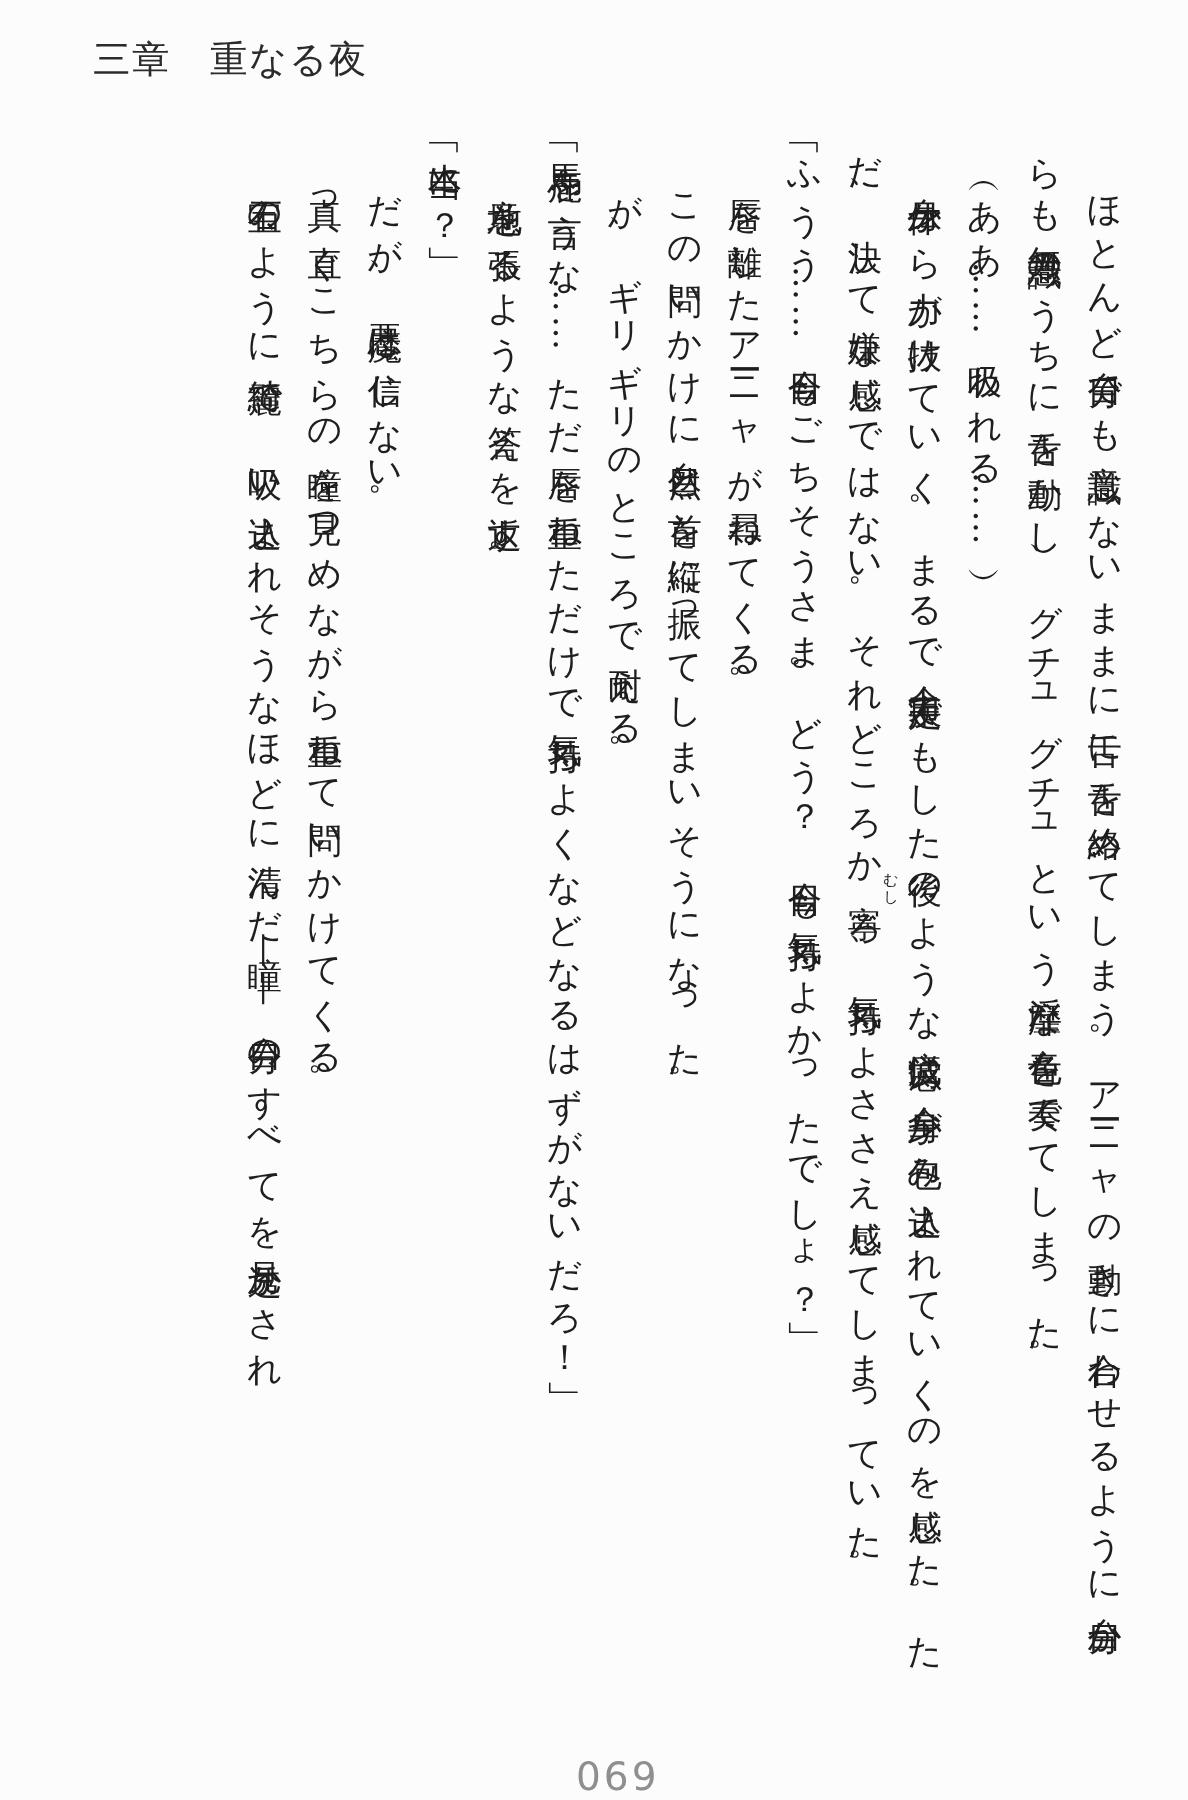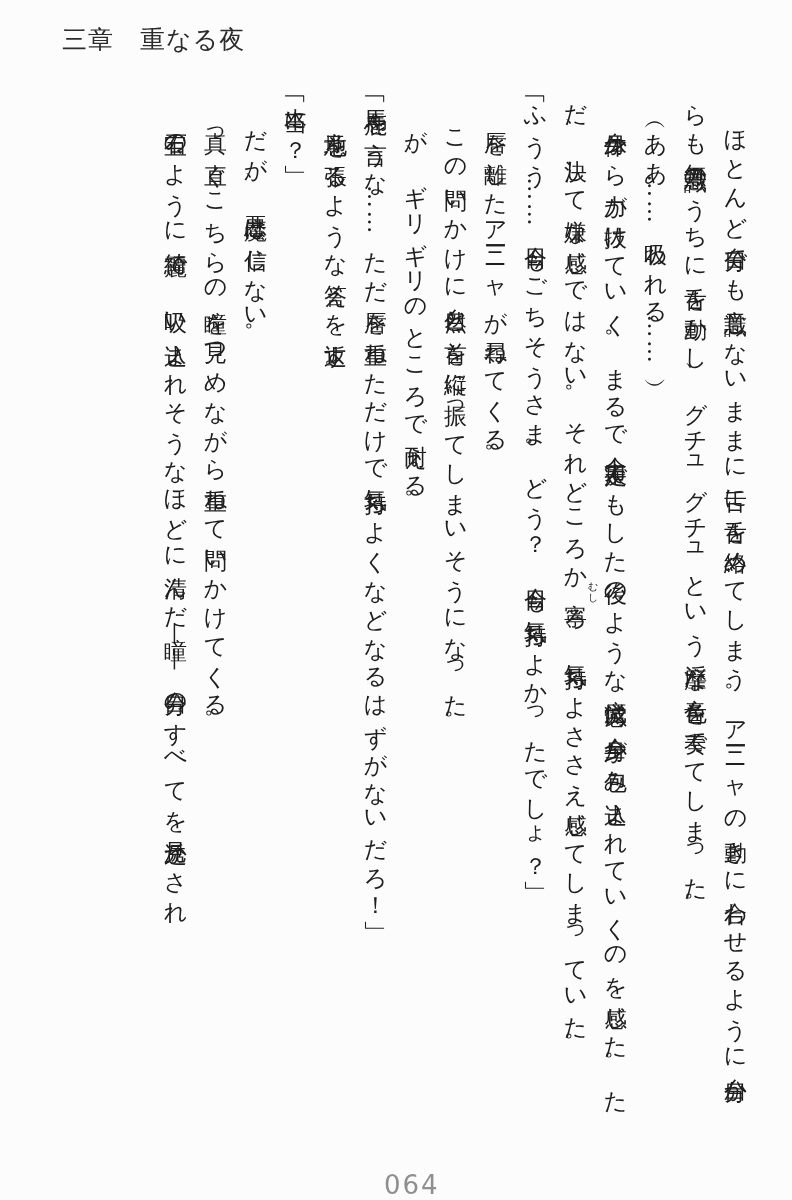--- a/index.html
+++ b/index.html
@@ -77,14 +77,14 @@
       <p class="indent">この問いかけに自然と首を縦に振ってしまいそうになった。</p>
       <p class="indent">が、ギリギリのところで耐える。</p>
       <p>「馬鹿を言うな……ただ唇を重ねただけで気持ちよくなどなるはずがないだろ！」</p>
       <p class="indent">意地を張るような答えを返す。</p>
       <p>「本当に？」</p>
       <p class="indent">だが、悪魔は信じない。</p>
       <p class="indent">真っ直ぐこちらの瞳を見つめながら重ねて問いかけてくる。</p>
       <p class="indent">宝石のように綺麗で、吸い込まれそうなほどに清んだ瞳——自分のすべてを見透かされ</p>
     </div>
 
-  <div class="page-number" style="color: rgb(143, 143, 143);">064</div>
+  <div class="page-number" style="color: rgb(143, 143, 143);">069</div>
 </div>
 
 </body></html>

